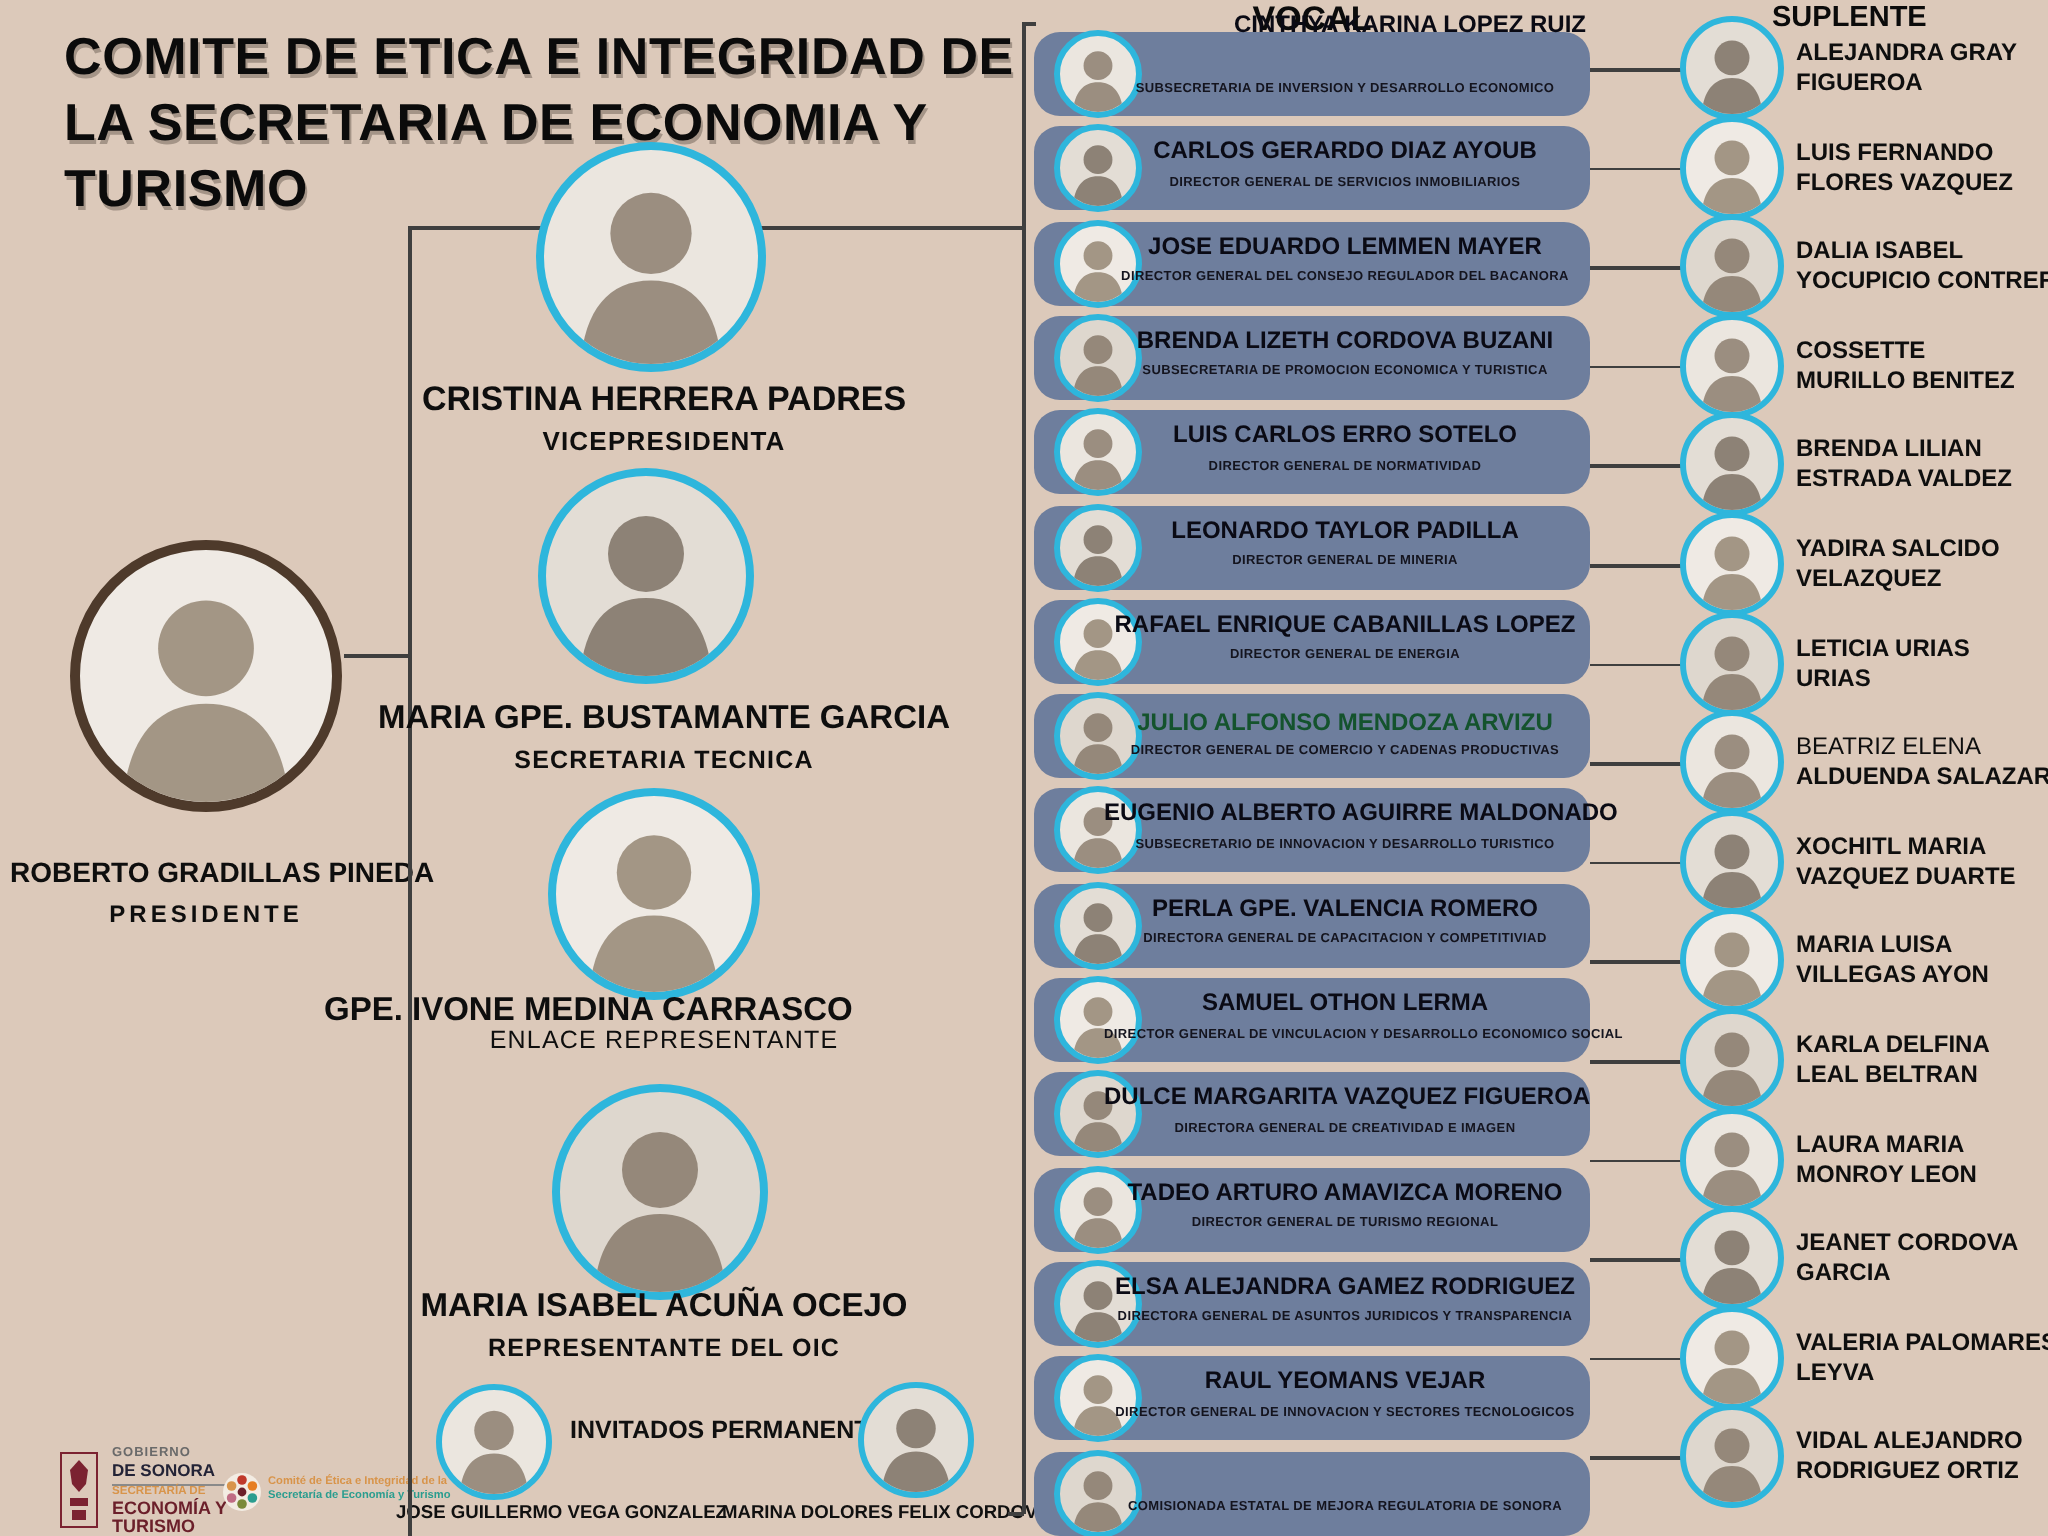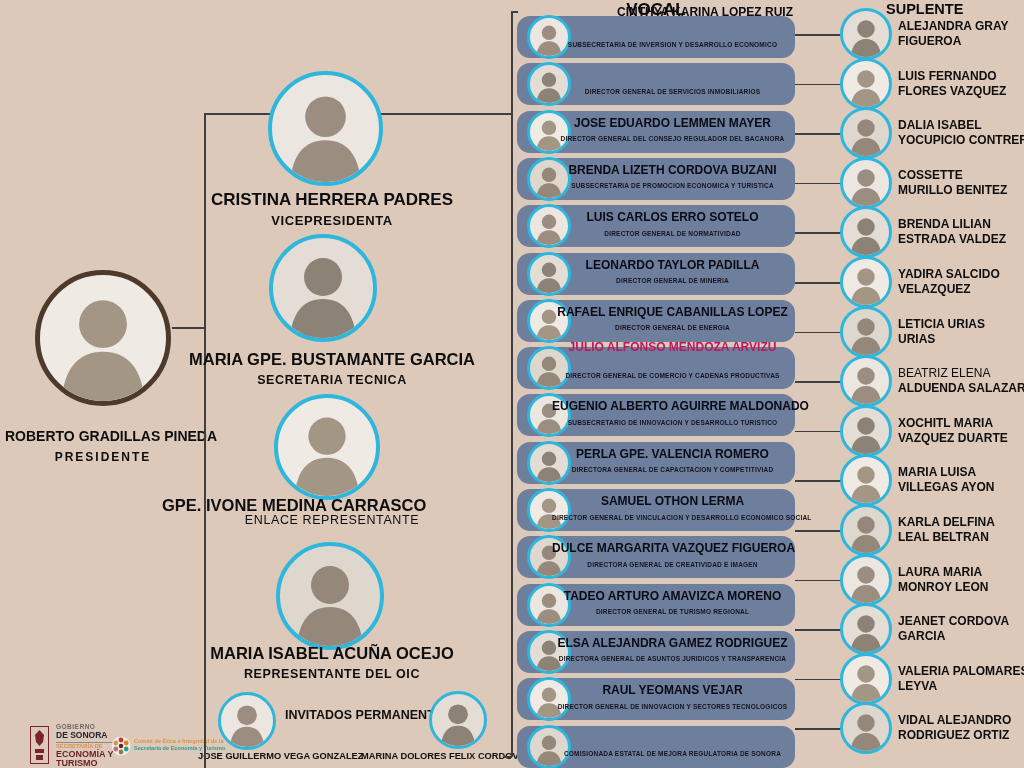--- a/index.html
+++ b/index.html
@@ -13,20 +13,21 @@
   .col-header{font-weight:800;color:#0b0b0b;}
   .officer-name{font-weight:800;color:#0e0e0e;}
   .officer-role{font-weight:800;color:#0e0e0e;letter-spacing:.6px;}
   .foot{line-height:1;}
 </style>
 </head>
 <body>
 
 <div id="canvas" style="background: rgb(220, 201, 186);">
 
+  <div id="page-title" class="abs" style="left:32px;top:12px;width:478px;">COMITE DE ETICA E INTEGRIDAD DE LA SECRETARIA DE ECONOMIA Y TURISMO</div>
 
   <div class="abs col-header ctr nw" style="left:517px;top:0px;width:278px;font-size:17px;">VOCAL</div>
   <div class="abs col-header nw" style="left:886px;top:1px;font-size:14.5px;">SUPLENTE</div>
 
   <div class="abs officer-name ctr nw" style="left:5px;top:428px;width:196px;font-size:14px;">ROBERTO GRADILLAS PINEDA</div>
   <div class="abs officer-role ctr nw" style="left:5px;top:450px;width:196px;font-size:12px;letter-spacing:2px;">PRESIDENTE</div>
 
   <div class="abs bold8 nw" style="left:285px;top:708px;font-size:12.5px;">INVITADOS PERMANENTES</div>
   <div class="abs bold8 ctr nw" style="left:198px;top:751px;width:146px;font-size:9.3px;">JOSE GUILLERMO VEGA GONZALEZ</div>
   <div class="abs bold8 ctr nw" style="left:361px;top:751px;width:147px;font-size:9.3px;">MARINA DOLORES FELIX CORDOVA</div>
@@ -108,20 +109,21 @@
         <circle cx="50" cy="39" r="19" fill="#9b8e80"></circle>
         <path d="M50 61 C30 61 19 75 17 100 L83 100 C81 75 70 61 50 61 Z" fill="#9b8e80"></path>
       </svg></div>
     <div class="abs" style="left: 552px; top: 5px; width: 241px; text-align: right; white-space: nowrap; font-size: 12px; font-weight: 800; color: rgb(10, 10, 20);">CINTHYA KARINA LOPEZ RUIZ</div>
     <div class="abs" style="left: 552px; top: 40.5px; width: 241px; text-align: center; white-space: nowrap; font-size: 6.5px; font-weight: 800; color: rgb(20, 20, 30); letter-spacing: 0.2px;">SUBSECRETARIA DE INVERSION Y DESARROLLO ECONOMICO</div>
     <div class="abs" style="left: 517px; top: 63.3px; width: 278px; height: 42px; background: rgb(110, 126, 157); border-radius: 13px;"></div>
     <div class="abs" style="left: 527px; top: 62.3px; width: 44px; height: 44px; border-radius: 50%; border: 3px solid rgb(46, 182, 220); overflow: hidden; background: rgb(227, 221, 213);"><svg width="100%" height="100%" viewBox="0 0 100 100" preserveAspectRatio="xMidYMid slice">
         <circle cx="50" cy="39" r="19" fill="#8d8276"></circle>
         <path d="M50 61 C30 61 19 75 17 100 L83 100 C81 75 70 61 50 61 Z" fill="#8d8276"></path>
       </svg></div>
+    <div class="abs" style="left: 552px; top: 68.3px; width: 241px; text-align: center; white-space: nowrap; font-size: 12px; font-weight: 800; color: rgb(10, 10, 20);">CARLOS GERARDO DIAZ AYOUB</div>
     <div class="abs" style="left: 552px; top: 87.8px; width: 241px; text-align: center; white-space: nowrap; font-size: 6.5px; font-weight: 800; color: rgb(20, 20, 30); letter-spacing: 0.2px;">DIRECTOR GENERAL DE SERVICIOS INMOBILIARIOS</div>
     <div class="abs" style="left: 517px; top: 110.6px; width: 278px; height: 42px; background: rgb(110, 126, 157); border-radius: 13px;"></div>
     <div class="abs" style="left: 527px; top: 109.6px; width: 44px; height: 44px; border-radius: 50%; border: 3px solid rgb(46, 182, 220); overflow: hidden; background: rgb(239, 234, 228);"><svg width="100%" height="100%" viewBox="0 0 100 100" preserveAspectRatio="xMidYMid slice">
         <circle cx="50" cy="39" r="19" fill="#a39685"></circle>
         <path d="M50 61 C30 61 19 75 17 100 L83 100 C81 75 70 61 50 61 Z" fill="#a39685"></path>
       </svg></div>
     <div class="abs" style="left: 552px; top: 115.6px; width: 241px; text-align: center; white-space: nowrap; font-size: 12px; font-weight: 800; color: rgb(10, 10, 20);">JOSE EDUARDO LEMMEN MAYER</div>
     <div class="abs" style="left: 552px; top: 135.1px; width: 241px; text-align: center; white-space: nowrap; font-size: 6.5px; font-weight: 800; color: rgb(20, 20, 30); letter-spacing: 0.2px;">DIRECTOR GENERAL DEL CONSEJO REGULADOR DEL BACANORA</div>
     <div class="abs" style="left: 517px; top: 157.9px; width: 278px; height: 42px; background: rgb(110, 126, 157); border-radius: 13px;"></div>
     <div class="abs" style="left: 527px; top: 156.9px; width: 44px; height: 44px; border-radius: 50%; border: 3px solid rgb(46, 182, 220); overflow: hidden; background: rgb(222, 215, 206);"><svg width="100%" height="100%" viewBox="0 0 100 100" preserveAspectRatio="xMidYMid slice">
@@ -149,21 +151,21 @@
         <circle cx="50" cy="39" r="19" fill="#a39685"></circle>
         <path d="M50 61 C30 61 19 75 17 100 L83 100 C81 75 70 61 50 61 Z" fill="#a39685"></path>
       </svg></div>
     <div class="abs" style="left: 552px; top: 304.8px; width: 241px; text-align: center; white-space: nowrap; font-size: 12px; font-weight: 800; color: rgb(10, 10, 20);">RAFAEL ENRIQUE CABANILLAS LOPEZ</div>
     <div class="abs" style="left: 552px; top: 324.3px; width: 241px; text-align: center; white-space: nowrap; font-size: 6.5px; font-weight: 800; color: rgb(20, 20, 30); letter-spacing: 0.2px;">DIRECTOR GENERAL DE ENERGIA</div>
     <div class="abs" style="left: 517px; top: 347.1px; width: 278px; height: 42px; background: rgb(110, 126, 157); border-radius: 13px;"></div>
     <div class="abs" style="left: 527px; top: 346.1px; width: 44px; height: 44px; border-radius: 50%; border: 3px solid rgb(46, 182, 220); overflow: hidden; background: rgb(222, 215, 206);"><svg width="100%" height="100%" viewBox="0 0 100 100" preserveAspectRatio="xMidYMid slice">
         <circle cx="50" cy="39" r="19" fill="#95887a"></circle>
         <path d="M50 61 C30 61 19 75 17 100 L83 100 C81 75 70 61 50 61 Z" fill="#95887a"></path>
       </svg></div>
-    <div class="abs" style="left: 552px; top: 340px; width: 241px; text-align: center; white-space: nowrap; font-size: 12px; font-weight: 800; color: #be185d;">JULIO ALFONSO MENDOZA ARVIZU</div>
+    <div class="abs" style="left: 552px; top: 354px; width: 241px; text-align: center; white-space: nowrap; font-size: 12px; font-weight: 800; color: #14532d;">JULIO ALFONSO MENDOZA ARVIZU</div>
     <div class="abs" style="left: 552px; top: 371.6px; width: 241px; text-align: center; white-space: nowrap; font-size: 6.5px; font-weight: 800; color: rgb(20, 20, 30); letter-spacing: 0.2px;">DIRECTOR GENERAL DE COMERCIO Y CADENAS PRODUCTIVAS</div>
     <div class="abs" style="left: 517px; top: 394.4px; width: 278px; height: 42px; background: rgb(110, 126, 157); border-radius: 13px;"></div>
     <div class="abs" style="left: 527px; top: 393.4px; width: 44px; height: 44px; border-radius: 50%; border: 3px solid rgb(46, 182, 220); overflow: hidden; background: rgb(235, 230, 223);"><svg width="100%" height="100%" viewBox="0 0 100 100" preserveAspectRatio="xMidYMid slice">
         <circle cx="50" cy="39" r="19" fill="#9b8e80"></circle>
         <path d="M50 61 C30 61 19 75 17 100 L83 100 C81 75 70 61 50 61 Z" fill="#9b8e80"></path>
       </svg></div>
     <div class="abs" style="left: 552px; top: 399.4px; width: 241px; text-align: center; white-space: nowrap; font-size: 12px; font-weight: 800; color: rgb(10, 10, 20);">EUGENIO ALBERTO AGUIRRE MALDONADO</div>
     <div class="abs" style="left: 552px; top: 418.9px; width: 241px; text-align: center; white-space: nowrap; font-size: 6.5px; font-weight: 800; color: rgb(20, 20, 30); letter-spacing: 0.2px;">SUBSECRETARIO DE INNOVACION Y DESARROLLO TURISTICO</div>
     <div class="abs" style="left: 517px; top: 441.7px; width: 278px; height: 42px; background: rgb(110, 126, 157); border-radius: 13px;"></div>
     <div class="abs" style="left: 527px; top: 440.7px; width: 44px; height: 44px; border-radius: 50%; border: 3px solid rgb(46, 182, 220); overflow: hidden; background: rgb(227, 221, 213);"><svg width="100%" height="100%" viewBox="0 0 100 100" preserveAspectRatio="xMidYMid slice">

